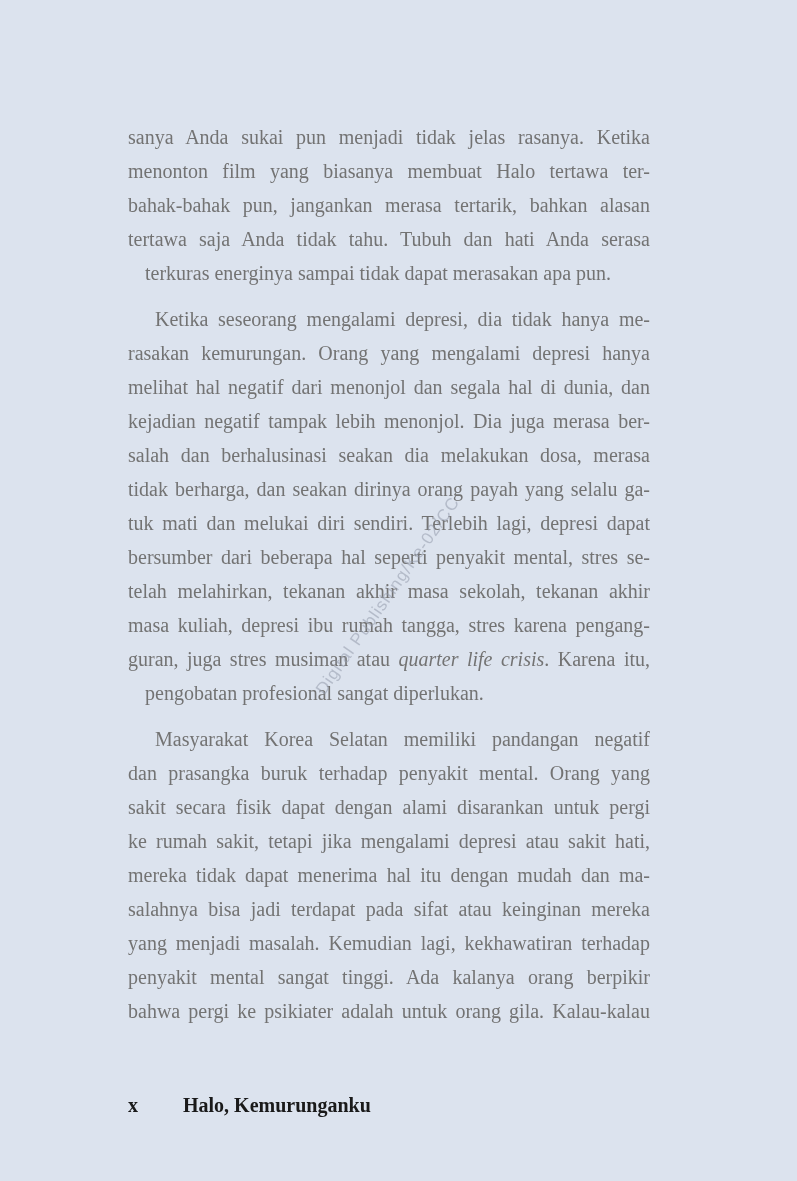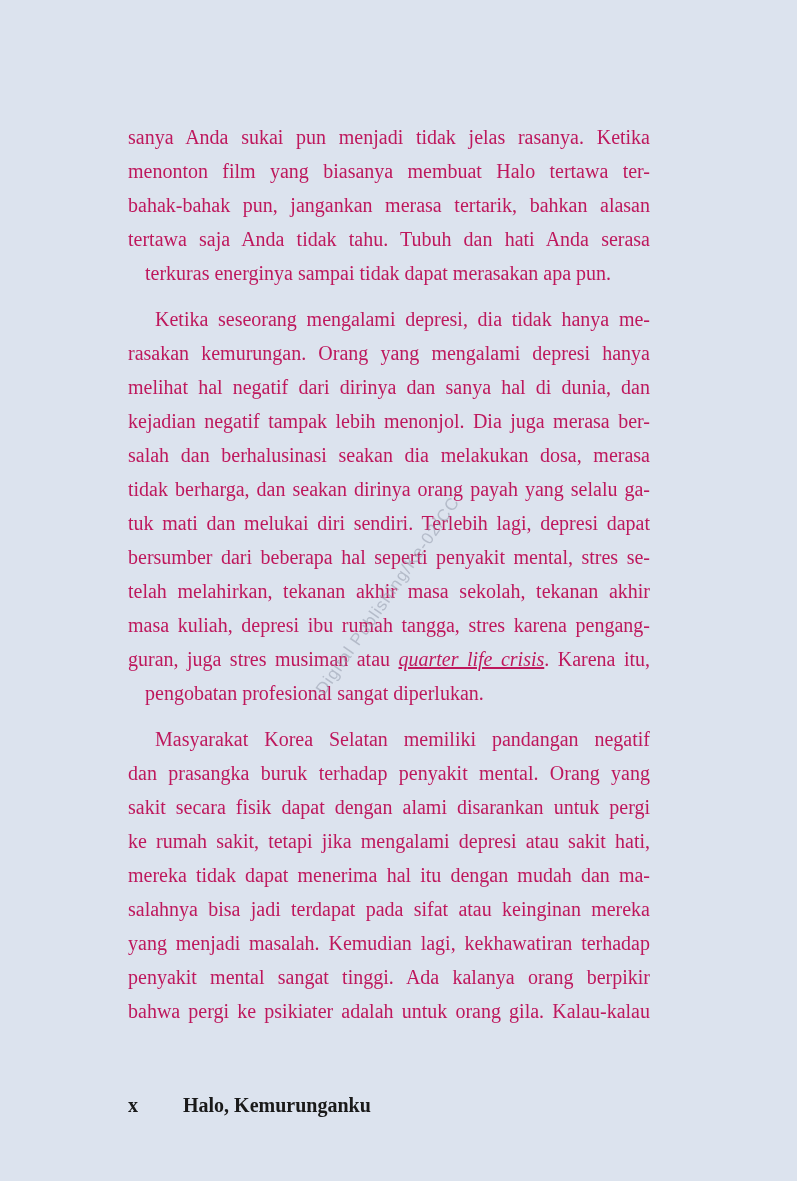--- a/index.html
+++ b/index.html
@@ -10,35 +10,35 @@
     height: 1181px;
     background: #dce3ee;
     font-family: "Liberation Serif", "DejaVu Serif", serif;
     overflow: hidden;
   }
   .text-block {
     position: absolute;
     left: 128px;
     top: 120px;
     width: 522px;
-    color: #be185d;
+    color: #737373;
     font-size: 20px;
   }
   .para { margin: 0; padding: 0; }
   .line {
     height: 34px;
     line-height: 34px;
     overflow: hidden;
     text-align: justify;
     text-align-last: justify;
     white-space: normal;
   }
   .line.indent { padding-left: 27px; margin-top: 12px; }
   .line.para-last { text-align-last: left; margin-left: 17px; }
-  .line em { font-style: italic; text-decoration: underline; }
+  .line em { font-style: italic; }
   .watermark {
     position: absolute;
     left: 223px;
     top: 586px;
     width: 330px;
     text-align: center;
     transform: rotate(-55deg);
     transform-origin: 50% 50%;
     color: rgba(148, 154, 172, 0.55);
     font-size: 17px;
@@ -74,21 +74,21 @@
       <div class="line">sanya Anda sukai pun menjadi tidak jelas rasanya. Ketika</div>
       <div class="line">menonton film yang biasanya membuat Halo tertawa ter-</div>
       <div class="line">bahak-bahak pun, jangankan merasa tertarik, bahkan alasan</div>
       <div class="line">tertawa saja Anda tidak tahu. Tubuh dan hati Anda serasa</div>
       <div class="line para-last">terkuras energinya sampai tidak dapat merasakan apa pun.</div>
     </div>
 
     <div class="para">
       <div class="line indent">Ketika seseorang mengalami depresi, dia tidak hanya me-</div>
       <div class="line">rasakan kemurungan. Orang yang mengalami depresi hanya</div>
-      <div class="line">melihat hal negatif dari dirinya dan sanya hal di dunia, dan</div>
+      <div class="line">melihat hal negatif dari menonjol dan segala hal di dunia, dan</div>
       <div class="line">kejadian negatif tampak lebih menonjol. Dia juga merasa ber-</div>
       <div class="line">salah dan berhalusinasi seakan dia melakukan dosa, merasa</div>
       <div class="line">tidak berharga, dan seakan dirinya orang payah yang selalu ga-</div>
       <div class="line">tuk mati dan melukai diri sendiri. Terlebih lagi, depresi dapat</div>
       <div class="line">bersumber dari beberapa hal seperti penyakit mental, stres se-</div>
       <div class="line">telah melahirkan, tekanan akhir masa sekolah, tekanan akhir</div>
       <div class="line">masa kuliah, depresi ibu rumah tangga, stres karena pengang-</div>
       <div class="line"><span>guran, juga stres musiman atau </span><em>quarter life crisis</em><span>. Karena itu,</span></div>
       <div class="line para-last">pengobatan profesional sangat diperlukan.</div>
     </div>

